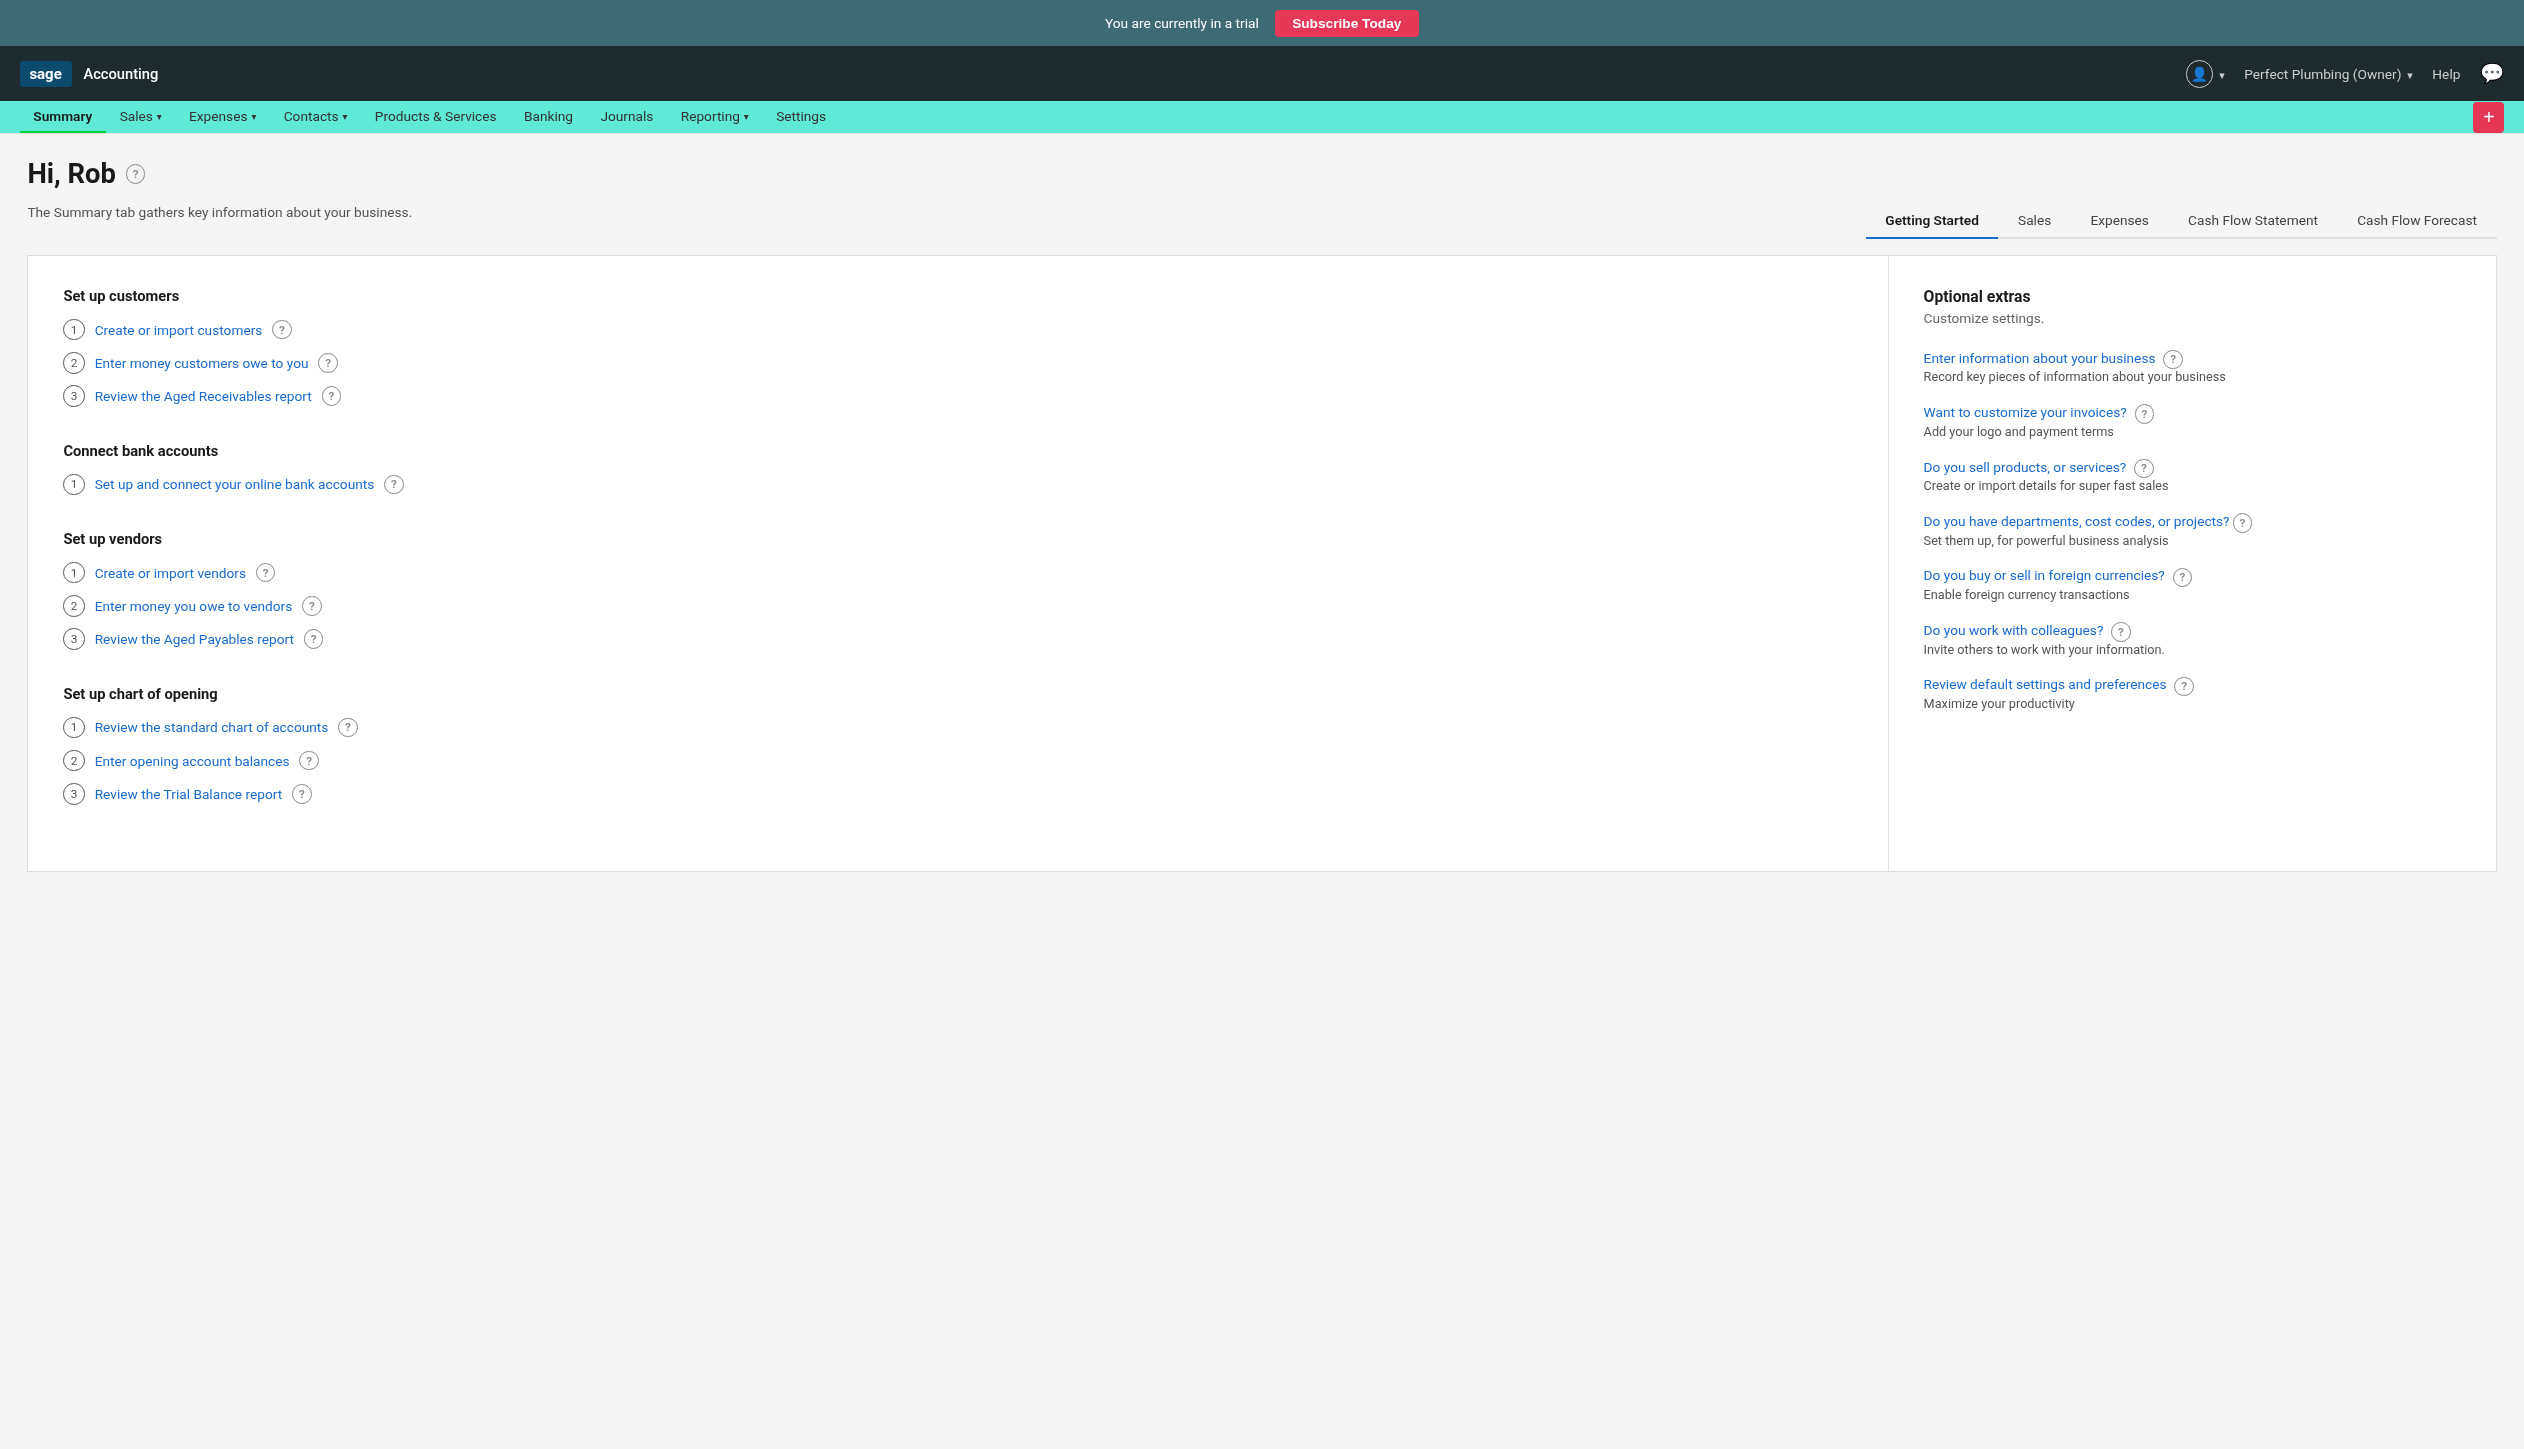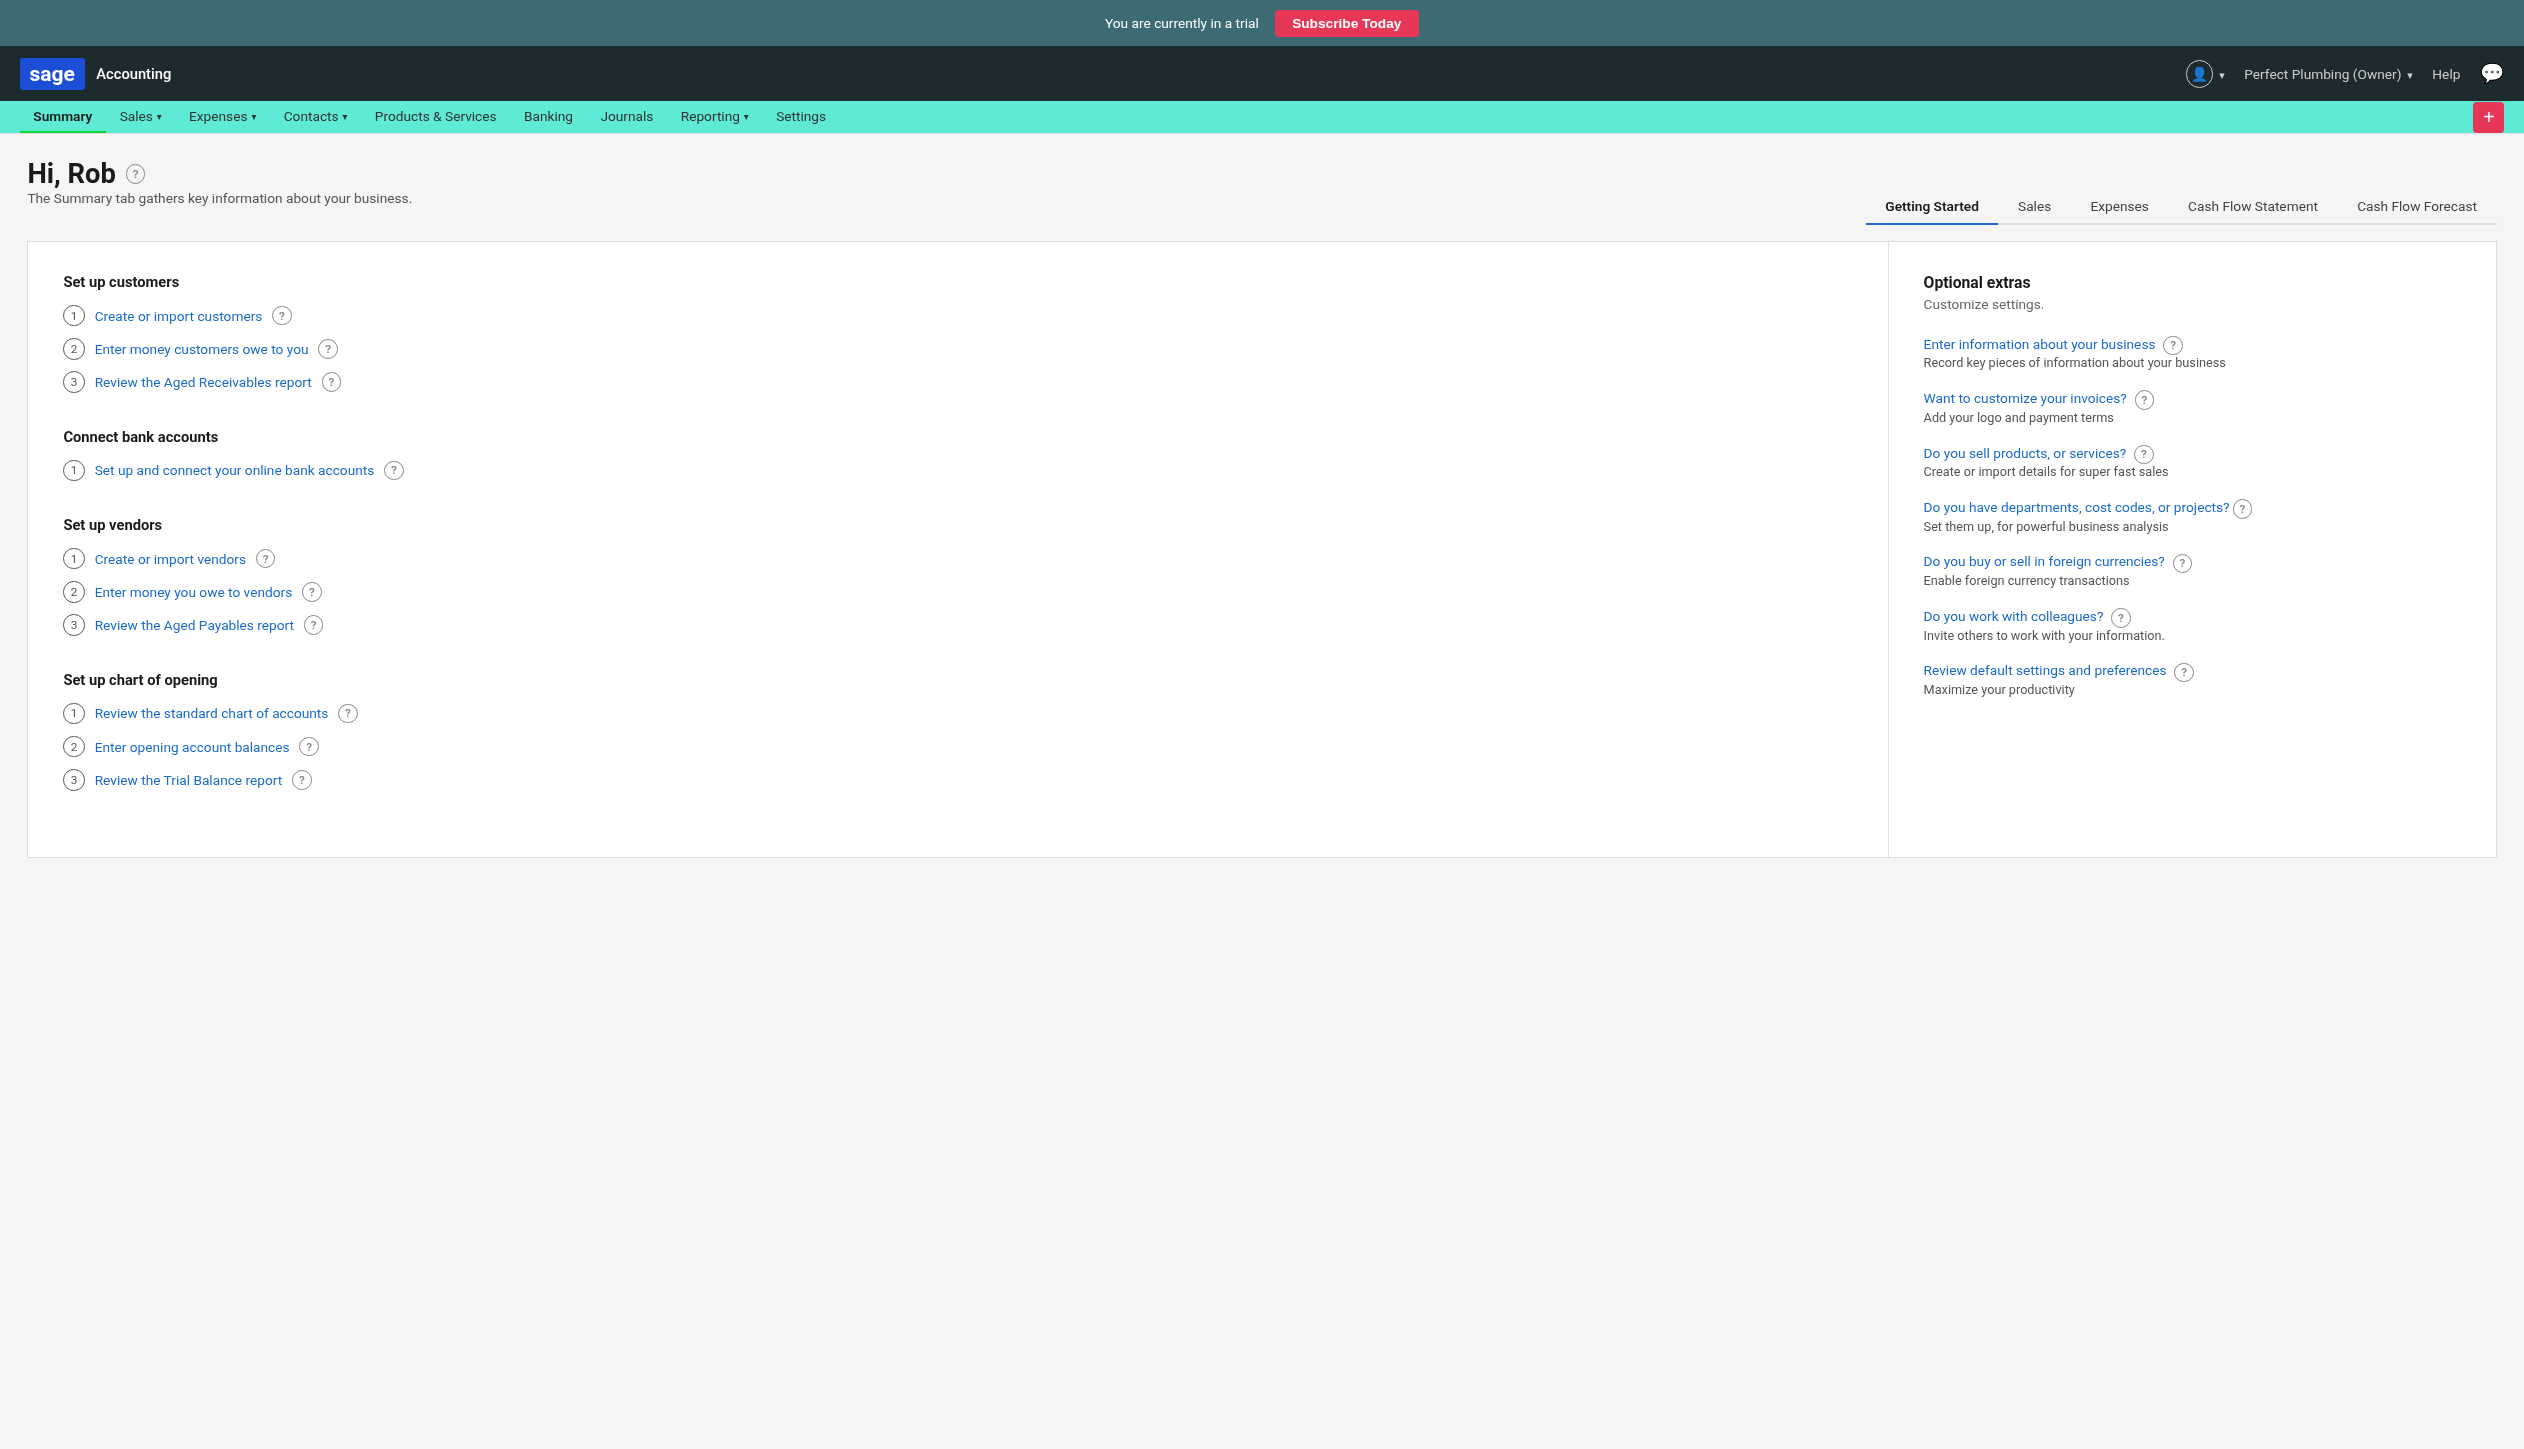--- a/index.html
+++ b/index.html
@@ -38,24 +38,24 @@
     }
     .logo-area {
       display: flex;
       align-items: center;
       gap: 11.8px;
       color: #fff;
       font-size: 15.7px;
       font-weight: 500;
     }
     .sage-logo {
-      background: #1d4ed8;
+      background: #0c4a6e;
       color: #fff;
       font-weight: 700;
-      font-size: 21px;
+      font-size: 15px;
       padding: 3.9px 9.8px;
       border-radius: 2.9px;
     }
     .top-nav-right {
       margin-left: auto;
       display: flex;
       align-items: center;
       gap: 19.6px;
       color: #ccc;
       font-size: 13.7px;
@@ -153,21 +153,21 @@
       border: 1.5px solid #888;
       border-radius: 50%;
       font-size: 11.8px;
       color: #888;
       cursor: pointer;
       font-weight: 600;
     }
     .page-subtitle {
       color: #555;
       font-size: 13.7px;
-      margin-top: 0;
+      margin-top: 14px;
     }
 
     
     .summary-tabs {
       display: flex;
       border-bottom: 2px solid #e0e0e0;
       margin-bottom: 0;
       align-self: flex-end;
     }
     .summary-tab {

